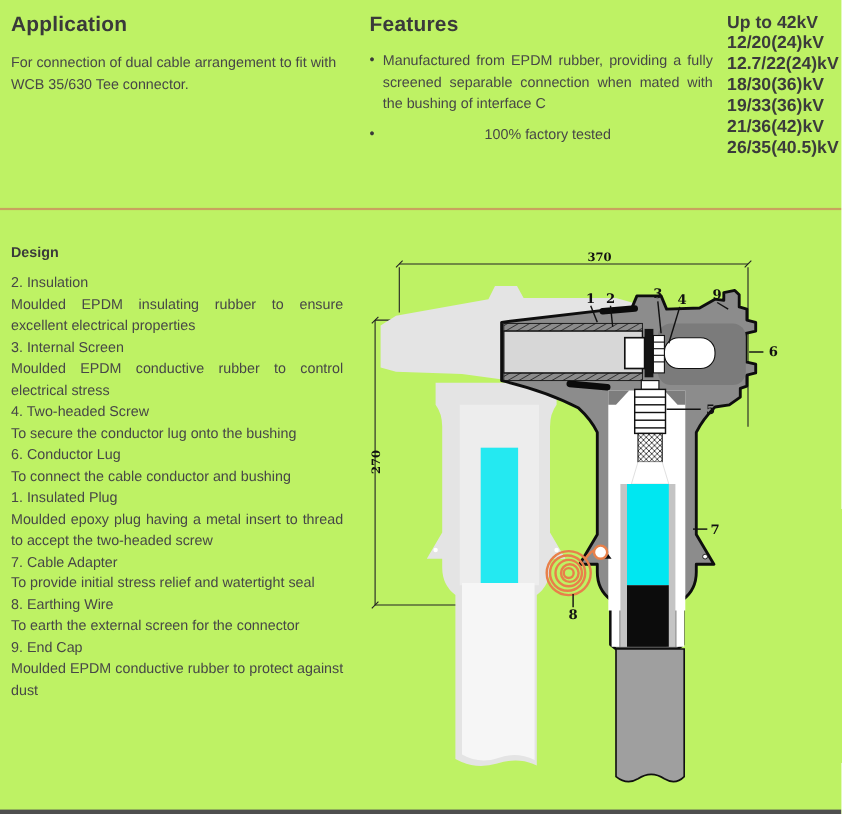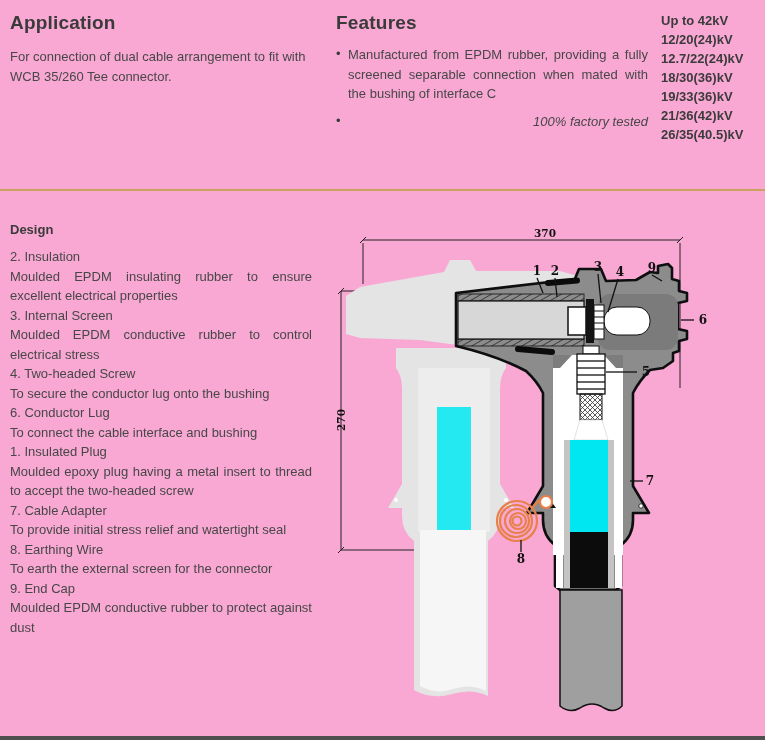--- a/index.html
+++ b/index.html
@@ -1,49 +1,49 @@
 <!DOCTYPE html>
 <html><head>
 <meta charset="utf-8">
 <style>
   html,body{margin:0;padding:0;background:#fff;}
-  .page{position:relative;width:765px;height:740px;background:#f9a8d4;overflow:hidden;
+  .page{position:relative;width:765px;height:740px;background:#bef264;overflow:hidden;
         font-family:"Liberation Sans",sans-serif;color:#454545;}
   h1,h2,p{margin:0;padding:0;}
   .col-head{font-size:19px;font-weight:bold;color:#3a3a3a;letter-spacing:.2px;}
   .app-col{position:absolute;left:10px;top:12px;width:300px;}
   .app-col p{margin-top:13px;font-size:13px;line-height:19.5px;color:#474747;}
   .feat-col{position:absolute;left:336px;top:12px;width:312px;}
   .bullets{margin-top:11px;}
   .bullet{position:relative;padding-left:12px;margin-bottom:8px;}
   .bullet .dot{position:absolute;left:0;top:1px;font-size:13px;color:#3a3a3a;}
   .bullet p{font-size:13px;line-height:19.5px;text-align:justify;color:#474747;}
-  .bullet.last p{text-align:right;font-style:italic;}
+  .bullet.last p{text-align:center;}
   .ratings{position:absolute;left:661px;top:11px;width:100px;}
-  .ratings div{font-size:13px;font-weight:bold;color:#3b3b3b;line-height:19px;white-space:nowrap;}
+  .ratings div{font-size:16px;font-weight:bold;color:#3b3b3b;line-height:19px;white-space:nowrap;}
   .divider{position:absolute;left:0;top:189px;width:765px;height:2px;background:#c9a25e;}
   .design-col{position:absolute;left:10px;top:222px;width:302px;}
   .design-col h2{font-size:13px;font-weight:bold;color:#3a3a3a;margin-bottom:10px;}
   .d-title{font-size:13px;line-height:19.5px;color:#474747;}
   .d-desc{font-size:13px;line-height:19.5px;color:#474747;text-align:justify;}
   .diagram{position:absolute;left:335px;top:228px;}
   .dim-note{position:absolute;right:10px;top:714px;font-size:13.5px;color:#3f3f3f;margin-top:34px;}
   .bottom-bar{position:absolute;left:0;top:736px;width:765px;height:4px;background:#4f4f4f;}
   svg text{font-family:"DejaVu Serif",serif;font-weight:bold;fill:#111;}
   .callout{font-size:12px;}
   .dimlabel{font-size:10.5px;}
 </style>
 </head>
 <body>
 
 <div class="page">
 
   <section class="app-col">
     <h1 class="col-head">Application</h1>
-    <p>For connection of dual cable arrangement to fit with WCB 35/260 Tee connector.</p>
+    <p>For connection of dual cable arrangement to fit with WCB 35/630 Tee connector.</p>
   </section>
 
   <section class="feat-col">
     <h1 class="col-head">Features</h1>
     <div class="bullets">
       <div class="bullet">
         <span class="dot">•</span>
         <p>Manufactured from EPDM rubber, providing a fully screened separable connection when mated with the bushing of interface C</p>
       </div>
       <div class="bullet last">
@@ -68,21 +68,21 @@
   <section class="design-col">
     <h2>Design</h2>
     <div class="design-list">
       <div class="d-title">2. Insulation</div>
       <div class="d-desc">Moulded EPDM insulating rubber to ensure excellent electrical properties</div>
       <div class="d-title">3. Internal Screen</div>
       <div class="d-desc">Moulded EPDM conductive rubber to control electrical stress</div>
       <div class="d-title">4. Two-headed Screw</div>
       <div class="d-desc">To secure the conductor lug onto the bushing</div>
       <div class="d-title">6. Conductor Lug</div>
-      <div class="d-desc">To connect the cable interface and bushing</div>
+      <div class="d-desc">To connect the cable conductor and bushing</div>
       <div class="d-title">1. Insulated Plug</div>
       <div class="d-desc">Moulded epoxy plug having a metal insert to thread to accept the two-headed screw</div>
       <div class="d-title">7. Cable Adapter</div>
       <div class="d-desc">To provide initial stress relief and watertight seal</div>
       <div class="d-title">8. Earthing Wire</div>
       <div class="d-desc">To earth the external screen for the connector</div>
       <div class="d-title">9. End Cap</div>
       <div class="d-desc">Moulded EPDM conductive rubber to protect against dust</div>
     </div>
   </section>

